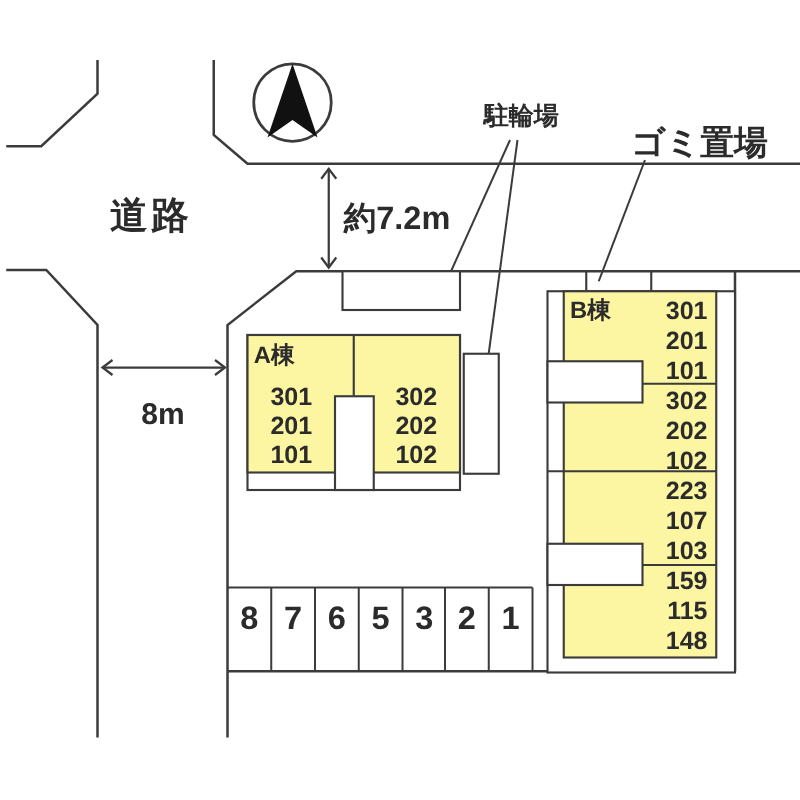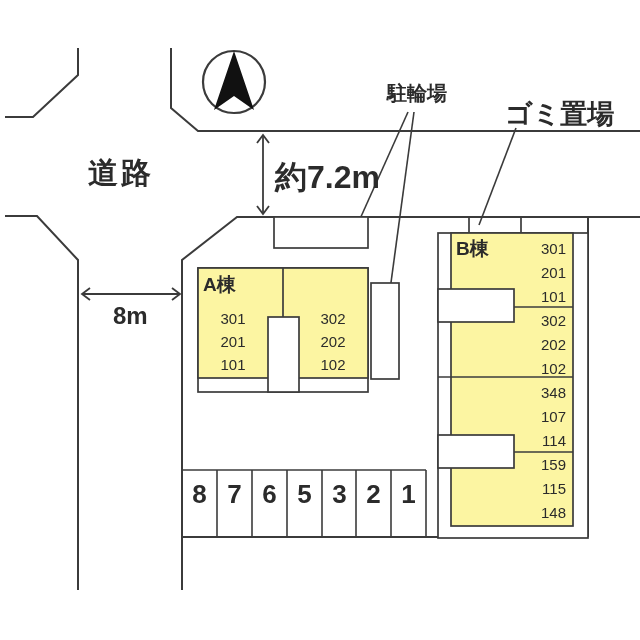--- a/index.html
+++ b/index.html
@@ -12,25 +12,25 @@
   .canvas{
     position:relative;width:640px;height:640px;background:var(--bg);
     font-family:"Liberation Sans","DejaVu Sans",sans-serif;
     color:var(--text);overflow:hidden;
   }
   .canvas svg{position:absolute;left:0;top:0;}
   .lbl{position:absolute;font-weight:bold;color:var(--text);white-space:nowrap;line-height:1;}
   .road-label{left:88px;top:158px;font-size:30px;letter-spacing:3px;}
   .bicycle-label{left:387px;top:83px;font-size:20px;}
   .garbage-label{left:505px;top:101px;font-size:27px;}
-  .dim-top{left:275px;top:161px;font-size:32px;}
-  .dim-left{left:113px;top:304px;font-size:24px;}
+  .dim-top{left:275px;top:161px;font-size:26px;}
+  .dim-left{left:113px;top:320px;font-size:24px;}
   .bldg-name-a{left:203px;top:275px;font-size:19px;}
   .bldg-name-b{left:456px;top:239px;font-size:19px;text-align:right;}
-  .unit-col{position:absolute;font-weight:normal;font-size:15px;line-height:23px;text-align:center;width:48px;}
+  .unit-col{position:absolute;font-weight:bold;font-size:20px;line-height:23px;text-align:center;width:48px;}
   .unit-col-a-left{left:209px;top:307px;}
   .unit-col-a-right{left:309px;top:307px;}
   .unit-col-b{left:518px;top:237px;line-height:24px;text-align:right;width:48px;}
   .pk-num{position:absolute;top:479px;width:35px;text-align:center;font-weight:bold;font-size:26px;}
 </style>
 </head>
 <body>
 
 <div class="canvas">
 
@@ -124,23 +124,23 @@
     <div>102</div>
   </div>
 
   <div class="unit-col unit-col-b">
     <div>301</div>
     <div>201</div>
     <div>101</div>
     <div>302</div>
     <div>202</div>
     <div>102</div>
-    <div>348</div>
+    <div>223</div>
     <div>107</div>
-    <div>114</div>
+    <div>103</div>
     <div>159</div>
     <div>115</div>
     <div>148</div>
   </div>
 
   <div class="pk-num" style="left:182px">8</div>
   <div class="pk-num" style="left:217px">7</div>
   <div class="pk-num" style="left:252px">6</div>
   <div class="pk-num" style="left:287px">5</div>
   <div class="pk-num" style="left:322px">3</div>

